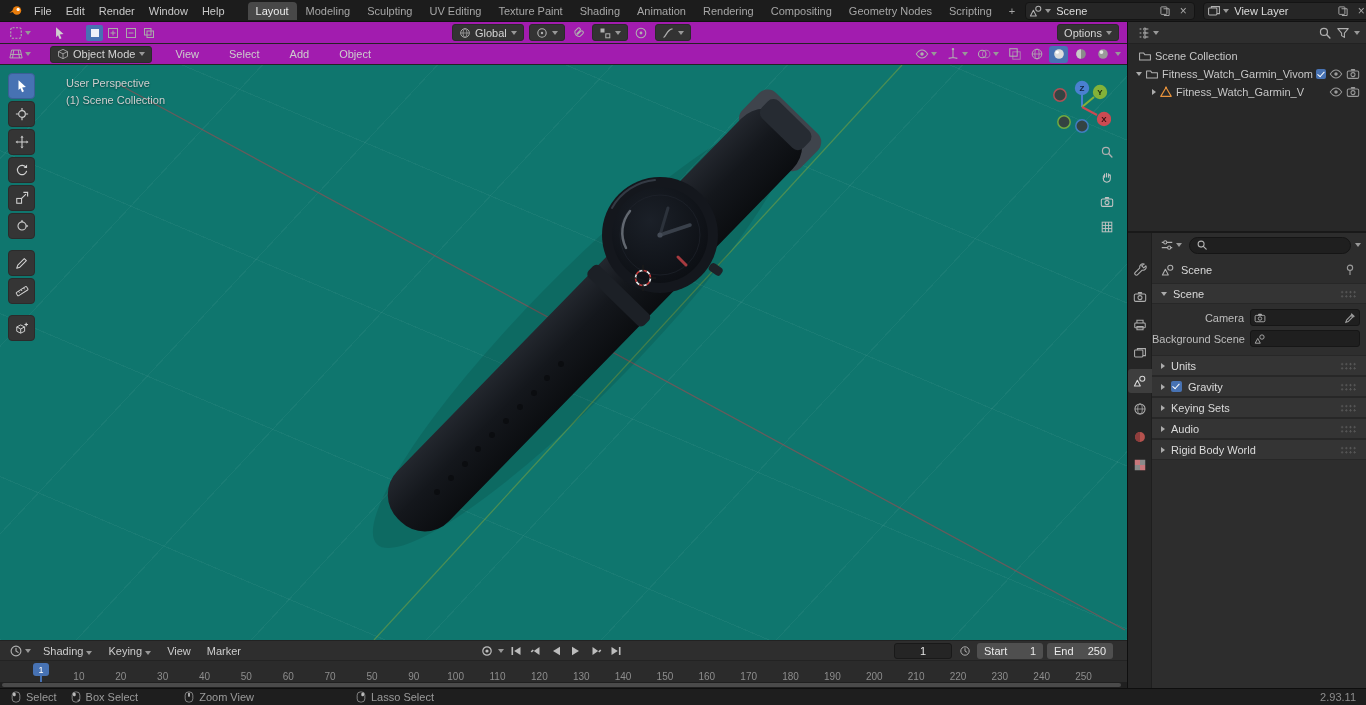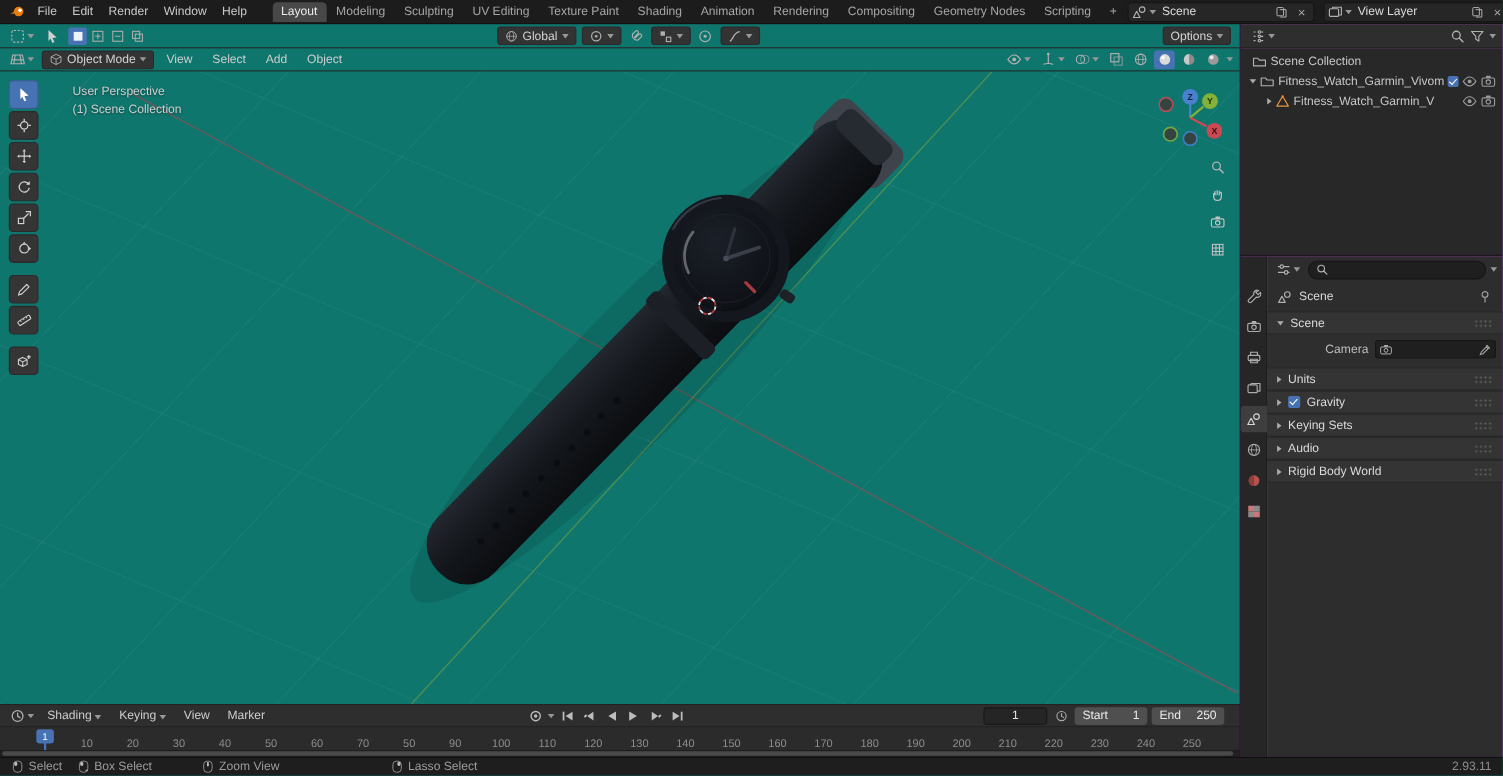--- a/index.html
+++ b/index.html
@@ -22,21 +22,21 @@
 .wsbar{display:flex;align-items:center;margin-left:14px;gap:1px}
 .ws{padding:3px 8px;color:#a6a6a6;white-space:nowrap;border-radius:4px 4px 0 0}
 .ws.active{background:#484848;color:#ececec}
 .tbright{margin-left:auto;display:flex;gap:8px;align-items:center}
 .idfield{display:flex;align-items:center;background:#262626;border:1px solid #141414;border-radius:4px;height:18px;padding:0 3px;width:170px;gap:2px}
 .idfield .txt{flex:1;padding:0 3px;color:#dcdcdc;white-space:nowrap;overflow:hidden}
 .mini{width:16px;height:16px;display:flex;align-items:center;justify-content:center;color:#a8a8a8;border-radius:2px;font-size:12px;line-height:1}
 
 .main{flex:1;display:flex;min-height:0}
 .leftcol{width:1128px;flex:none;display:flex;flex-direction:column;border-right:1px solid #0f0f0f}
-.bar{height:22px;flex:none;background:#0f766e;display:flex;align-items:center;padding:0 6px;position:relative;border-bottom:1px solid #232323;gap:4px}
+.bar{height:22px;flex:none;background:#a21caf;display:flex;align-items:center;padding:0 6px;position:relative;border-bottom:1px solid #232323;gap:16px}
 .bar.vph{height:21px}
 .menu2{padding:2px 7px;color:#cdcdcd;white-space:nowrap}
 .ddbtn{display:flex;align-items:center;gap:4px;background:#333;border:1px solid #2a2a2a;border-radius:3px;height:17px;padding:0 6px;white-space:nowrap;color:#d4d4d4}
 .hgroup{display:flex;align-items:center;gap:2px;padding:0 3px}
 .modebtn{width:17px;height:16px;display:flex;align-items:center;justify-content:center;border-radius:2px}
 .modebtn.active{background:var(--accent-blue)}
 .ts-center{position:absolute;left:452px;display:flex;align-items:center;gap:5px}
 .ts-right{position:absolute;right:8px;display:flex;align-items:center}
 .vp-hdr-right{margin-left:auto;display:flex;align-items:center;gap:3px}
 .shadebtn{width:19px;height:17px;display:flex;align-items:center;justify-content:center;border-radius:3px}
@@ -820,20 +820,29 @@
                   </svg>
                 <span style="flex:1"></span>
                 <span>
                     <svg class="ic" viewBox="0 0 12 12">
                       <path d="M1.8 10.4l.8-2.4 4.6-4.6 1.6 1.6-4.6 4.6Z" fill="none" stroke="#9a9a9a" stroke-width="1.1"></path>
                       <path d="M7.6 2.2l2.2 2.2" stroke="#9a9a9a" stroke-width="1.6" stroke-linecap="round"></path>
                     </svg>
                   </span>
               </div>
             </div>
+            <div class="prow">
+              <label>Background Scene</label>
+              <div class="pfield">
+                <svg class="ic sym">
+                    <use href="#s-scene"></use>
+                  </svg>
+                <span style="flex:1"></span>
+              </div>
+            </div>
           </div>
           <div class="ppanel-h">
             <span class="tri-r"></span>
             <span>Units</span>
             <span class="grip"></span>
           </div>
           <div class="ppanel-h">
             <span class="tri-r"></span>
             <span class="chk"></span>
             <span>Gravity</span>

